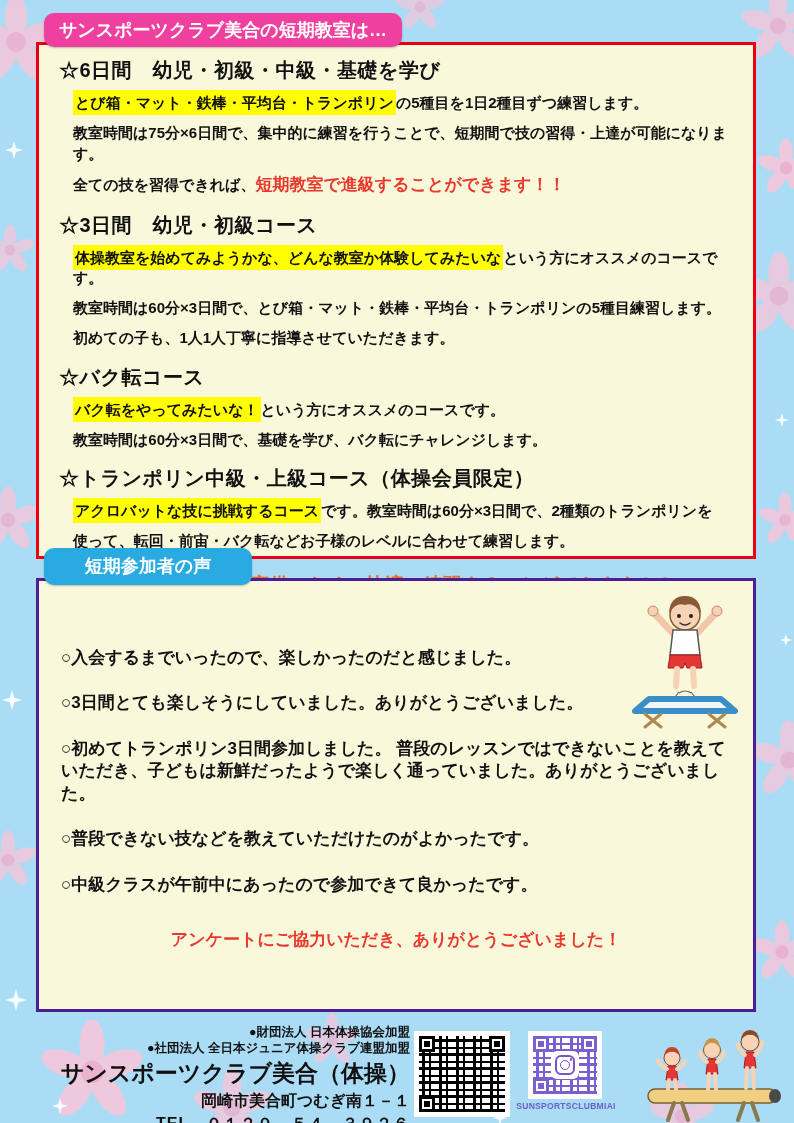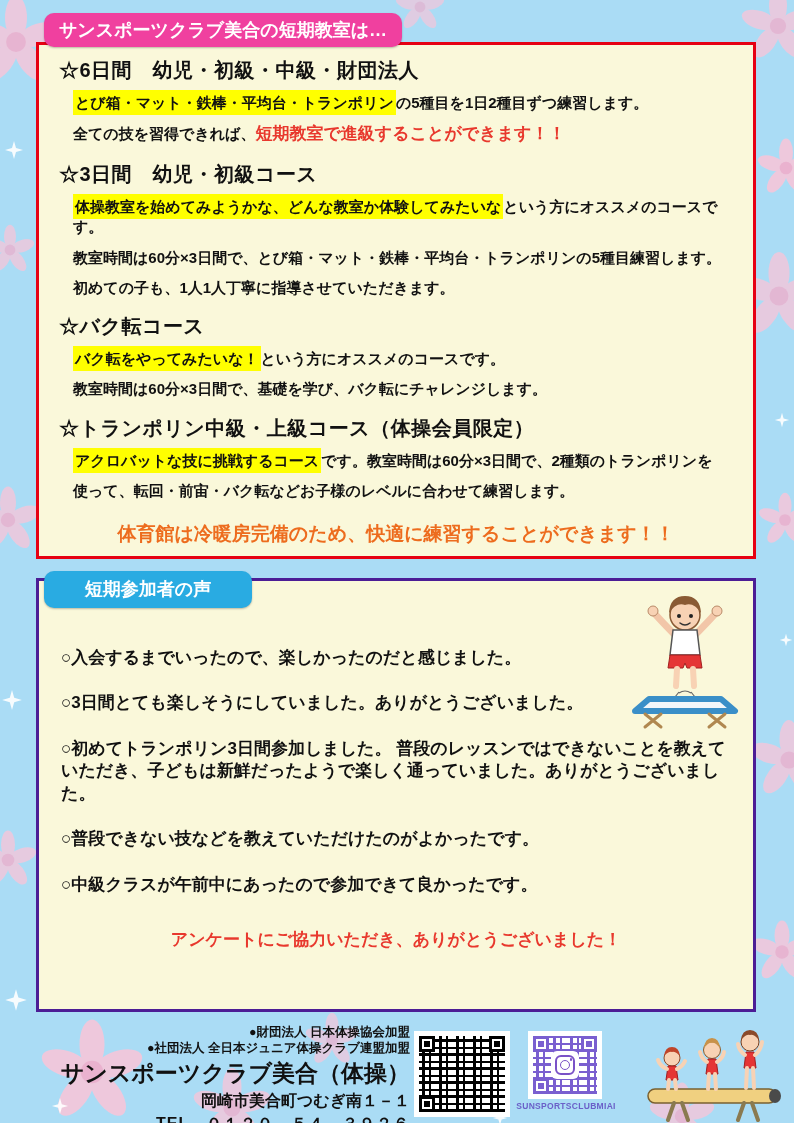--- a/index.html
+++ b/index.html
@@ -16,21 +16,21 @@
     position:absolute; left:36px; width:720px; background:#faf8da; z-index:1;
   }
   #intro-box { top:42px; height:517px; border:3px solid #e60012; padding:12px 20px 0; }
   #voices-box { top:578px; height:434px; border:3px solid #4c1d95; padding:66px 22px 0; }
 
   .banner {
     position:absolute; z-index:2; color:#ffffff; font-weight:bold; text-align:center;
     border-radius:10px; box-shadow:0 1px 2px rgba(0,0,0,.25);
   }
   #intro-banner { left:44px; top:13px; width:358px; height:34px; line-height:34px; font-size:18px; background:#f0409f; }
-  #voices-banner { left:44px; top:571px; width:208px; height:37px; line-height:37px; font-size:18px; background:#29abe2; }
+  #voices-banner { left:44px; top:548px; width:208px; height:37px; line-height:37px; font-size:18px; background:#29abe2; }
 
   
   .course { margin-bottom:15px; }
   .course-title { font-size:20px; font-weight:bold; color:#111; margin:0 0 9px; letter-spacing:.5px; }
   .course p { font-size:15px; font-weight:bold; color:#111; margin:0 0 10px; line-height:1.35; padding-left:14px; }
   .hl { background:#ffff00; padding:4px 2px;text-align:center; }
   .red-em { color:#e8382d; font-size:17px; }
   .intro-closing { text-align:center; font-size:19px; font-weight:bold; color:#ed6c1e; margin:20px 0 0; }
 
   
@@ -104,22 +104,23 @@
   <use href="#sp" transform="translate(786,640) scale(0.7)"></use>
   <use href="#sp" transform="translate(16,1000) scale(1.2)"></use>
   <use href="#sp" transform="translate(60,1106) scale(0.9)"></use>
   <use href="#sp" transform="translate(500,1118) scale(0.8)"></use>
 </svg>
 
 <div class="banner" id="intro-banner">サンスポーツクラブ美合の短期教室は…</div>
 
 <div class="panel" id="intro-box">
   <section class="course">
-    <h2 class="course-title">☆6日間　幼児・初級・中級・財団法人</h2>
+    <h2 class="course-title">☆6日間　幼児・初級・中級・基礎を学び</h2>
     <p><span class="hl">とび箱・マット・鉄棒・平均台・トランポリン</span><span>の5種目を1日2種目ずつ練習します。</span></p>
+    <p>教室時間は75分×6日間で、集中的に練習を行うことで、短期間で技の習得・上達が可能になります。</p>
     <p><span>全ての技を習得できれば、</span><span class="red-em">短期教室で進級することができます！！</span></p>
   </section>
 
   <section class="course">
     <h2 class="course-title">☆3日間　幼児・初級コース</h2>
     <p><span class="hl">体操教室を始めてみようかな、どんな教室か体験してみたいな</span><span>という方にオススメのコースです。</span></p>
     <p>教室時間は60分×3日間で、とび箱・マット・鉄棒・平均台・トランポリンの5種目練習します。</p>
     <p>初めての子も、1人1人丁寧に指導させていただきます。</p>
   </section>
 

